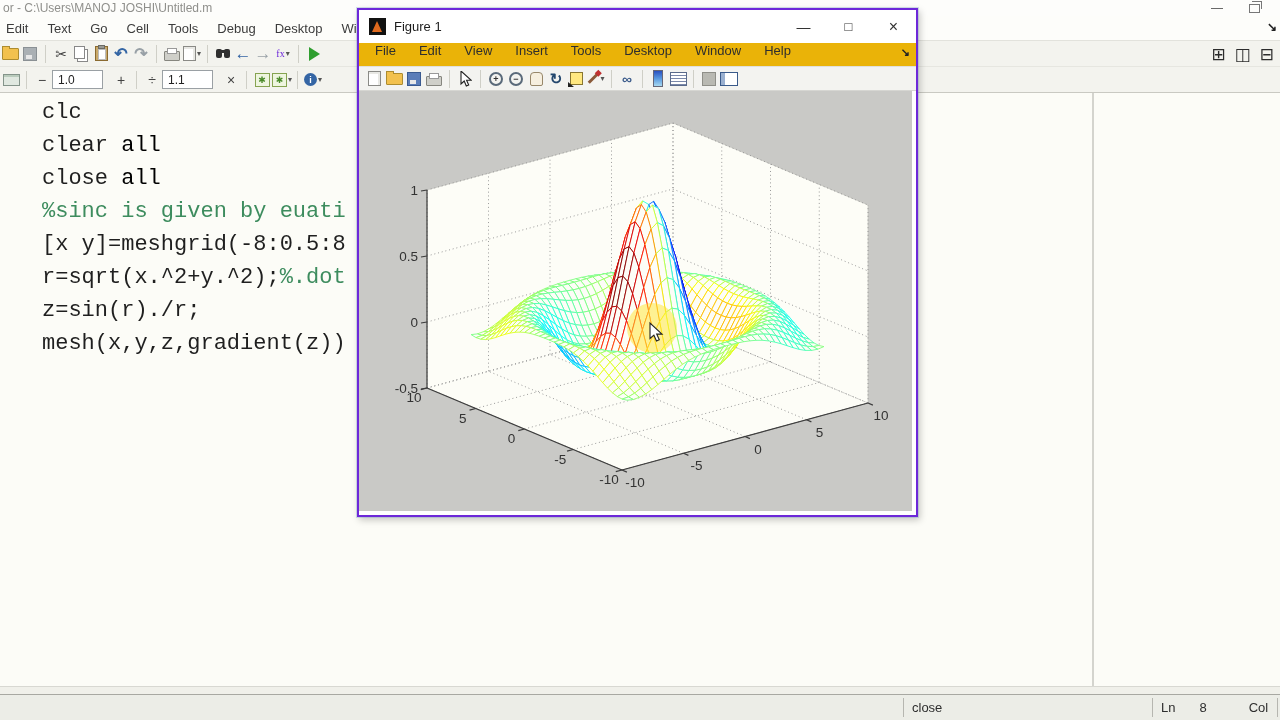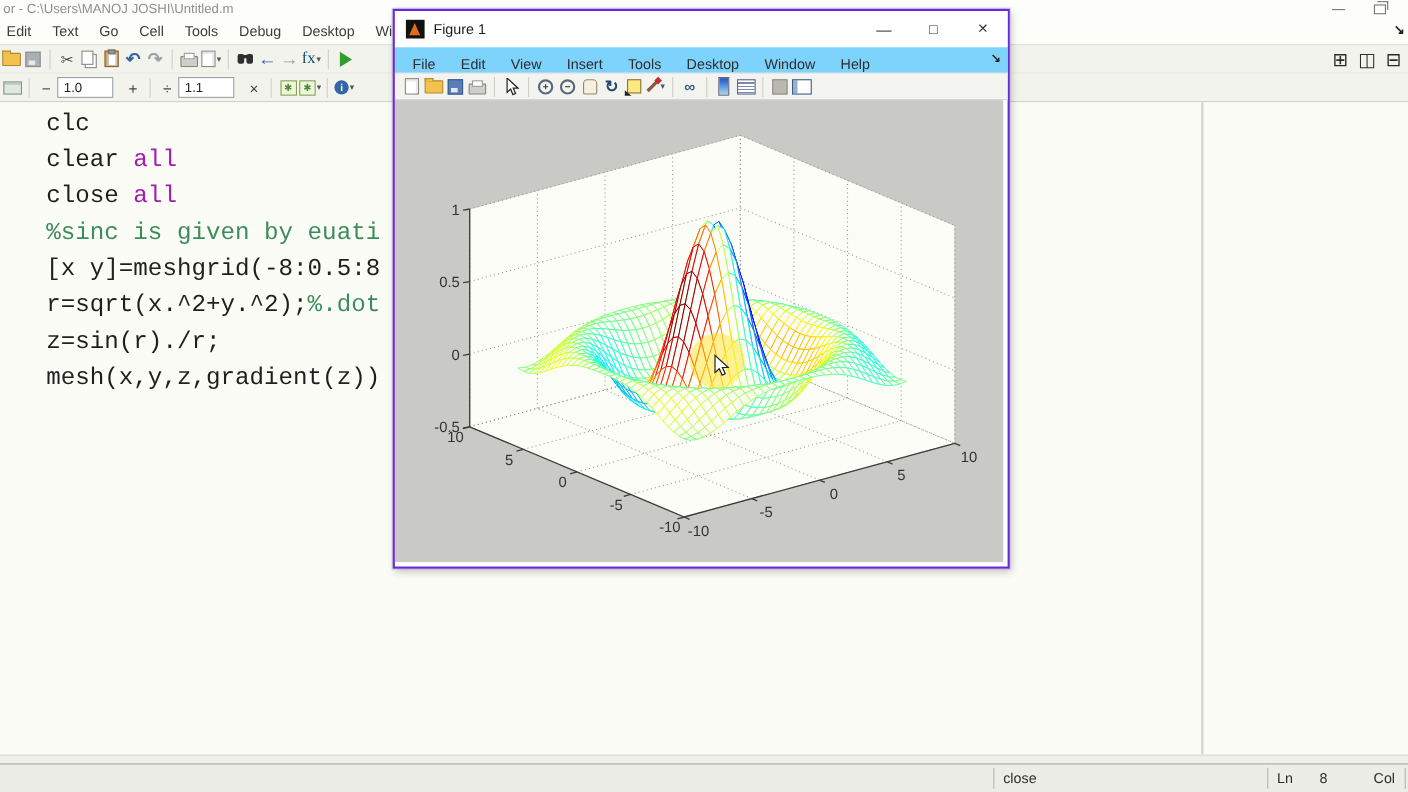--- a/index.html
+++ b/index.html
@@ -41,53 +41,53 @@
   .i-page{width:11px;height:13px;background:#fff;border:1px solid #8a8a86;box-shadow:inset -2px 2px 0 #e8e8e4;}
   .i-binoc{width:6px;height:9px;background:#2f2f2f;border-radius:2px;box-shadow:8px 0 0 #2f2f2f;position:relative;margin-right:8px;}
   .i-binoc::after{content:"";position:absolute;left:5px;top:1px;width:4px;height:3px;background:#2f2f2f;}
   .i-run{width:0;height:0;border-left:11px solid #2f9e2f;border-top:7px solid transparent;border-bottom:7px solid transparent;}
   .i-kbd{width:15px;height:10px;background:#e0e8e0;border:1px solid #84948a;box-shadow:inset 0 2px 0 #b9cbbc;}
   .i-cell{width:13px;height:12px;background:#eef5df;border:1px solid #86a351;color:#4a8a2a;font-size:9px;display:flex;align-items:center;justify-content:center;}
   .i-info{width:13px;height:13px;border-radius:50%;background:#3465a4;color:#fff;font-size:9px;font-weight:bold;display:flex;align-items:center;justify-content:center;}
   .num-input{width:44px;height:17px;background:#fff;border:1px solid #9aa0a4;font-size:12px;color:#222;padding:0 0 0 5px;font-family:"Liberation Sans",sans-serif;}
   .blue{color:#3465a4;font-weight:bold;}
   .grayar{color:#98a0a6;font-weight:bold;}
-  .fx{font-family:"Liberation Serif",serif;font-size:15px;color:#0c4a6e;}
+  .fx{font-family:"Liberation Serif",serif;font-size:10px;color:#6d28d9;}
   .caret{font-size:8px;color:#555;margin-left:1px;}
   .split-icons{position:absolute;right:6px;top:44px;display:flex;gap:9px;font-size:17px;color:#2c2c2c;}
 
   
   .editor-area{position:absolute;left:0;top:93px;width:1280px;height:593px;background:#fcfcf7;}
   .editor-vdiv{position:absolute;left:1092px;top:93px;width:2px;height:593px;background:#d4d4ce;}
   #code{padding:3px 0 0 42px;font-family:"Liberation Mono","DejaVu Sans Mono",monospace;font-size:22px;}
   .code-line{height:33px;line-height:33px;white-space:pre;}
   .tk-code{color:#1f1f1f;}
-  .tk-string{color:#a21caf;text-align:center;}
+  .tk-string{color:#000000;text-align:center;}
   .tk-comment{color:#3d8c5e;}
 
   .hscroll{position:absolute;left:0;top:686px;width:1280px;height:8px;background:#f0f0ea;border-top:1px solid #d8d8d2;box-sizing:border-box;}
   .statusbar{position:absolute;left:0;top:694px;width:1280px;height:26px;background:#ecede7;border-top:1px solid #a8a8a2;box-sizing:border-box;font-size:13px;color:#2e2e2e;}
   .sb-cell{position:absolute;top:3px;height:19px;display:flex;align-items:center;border-left:1px solid #b6b6b0;padding-left:8px;box-sizing:border-box;}
   .sb-script{left:903px;width:246px;}
   .sb-lncol{left:1152px;width:125px;display:flex;gap:16px;}
   .sb-lncol span{margin-right:8px;}
   .sb-end{position:absolute;left:1277px;top:3px;height:19px;border-left:1px solid #b6b6b0;}
 
   
   .fig-window{position:absolute;left:357px;top:8px;width:557px;height:505px;background:#fff;
     border:2px solid #6d28d9;box-shadow:0 0 0 1px rgba(130,160,200,.35),2px 3px 7px rgba(0,0,0,.22);z-index:10;}
   .fig-titlebar{height:33px;display:flex;align-items:center;padding-left:10px;box-sizing:border-box;background:#fff;}
   .fig-appicon{width:17px;height:17px;background:#111;position:relative;margin-right:8px;flex:0 0 auto;}
   .fig-appicon::after{content:"";position:absolute;left:3px;bottom:3px;width:0;height:0;
      border-left:5px solid transparent;border-right:5px solid transparent;border-bottom:11px solid #e06a1e;}
   .fig-title{font-size:13px;color:#1d1d1d;}
   .fig-winbtns{margin-left:auto;display:flex;align-items:center;}
   .fig-winbtns .wb{width:45px;text-align:center;font-size:14px;color:#333;}
-  .fig-menubar{height:23px;display:flex;align-items:flex-end;padding-left:16px;box-sizing:border-box;
-    font-size:13px;color:#2e2e2e;background:#7dd3fc;position:relative;}
+  .fig-menubar{height:23px;display:flex;align-items:flex-start;padding-left:16px;box-sizing:border-box;
+    font-size:13px;color:#2e2e2e;background:#eab308;position:relative;}
   .fig-menubar .mitem{margin-right:23px;}
   .fig-menu-arrow{position:absolute;right:6px;top:3px;font-size:11px;font-weight:bold;color:#222;}
   .fig-toolbar{height:25px;background:#f3f3f0;border-top:1px solid #e0e0dc;border-bottom:1px solid #d6d6d2;
     display:flex;align-items:center;padding-left:5px;box-sizing:border-box;}
   .i-zoomg{width:10px;height:10px;border:2px solid #5a6a7a;border-radius:50%;color:#333;font-size:9px;font-weight:bold;
     display:flex;align-items:center;justify-content:center;line-height:8px;}
   .i-hand{width:11px;height:12px;background:#f6efdf;border:1px solid #97876a;border-radius:4px 4px 2px 2px;}
   .i-rot{font-size:15px;color:#24486e;font-weight:bold;}
   .i-datatip{width:11px;height:11px;background:#ffe880;border:1px solid #887630;position:relative;}
   .i-datatip::before{content:"";position:absolute;left:-3px;bottom:-3px;width:0;height:0;

